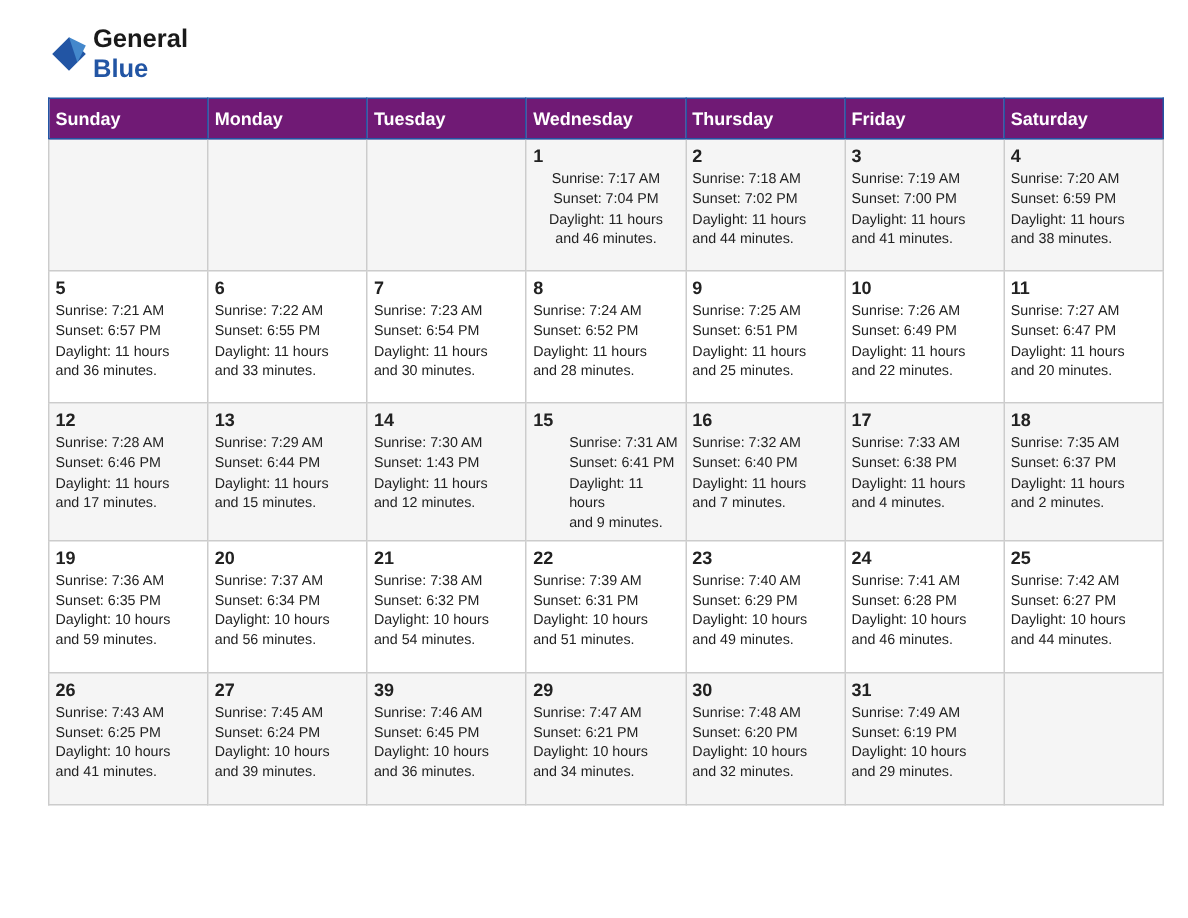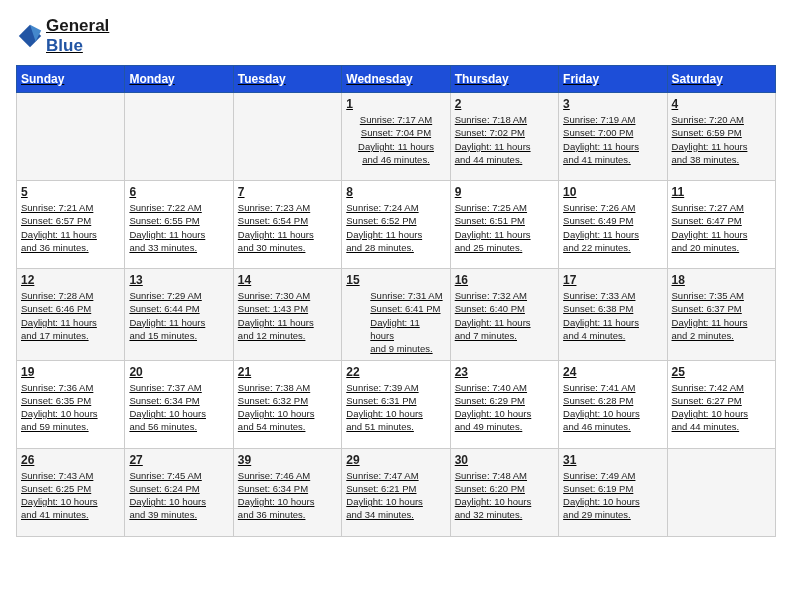--- a/index.html
+++ b/index.html
@@ -4,22 +4,21 @@
   <style>
     * { box-sizing: border-box; margin: 0; padding: 0; }
     body {
       font-family: Arial, sans-serif;
       background: #fff;
       width: 792px;
       min-height: 612px;
     }
     .container {
       width: 792px;
-      padding: 16px 16px 8px 16px;
-      text-decoration: underline;
+      padding: 16px 16px 8px 32px;
     }
     .header {
       display: flex;
       align-items: flex-start;
       justify-content: space-between;
       margin-bottom: 10px;
     }
     .logo {
       display: flex;
       align-items: center;
@@ -42,21 +41,21 @@
       font-size: 14px;
       color: #444;
       margin-top: 2px;
     }
     table {
       width: 100%;
       border-collapse: collapse;
       table-layout: fixed;
     }
     thead tr th {
-      background-color: #1d4ed8;
+      background-color: #701a75;
       color: #fff;
       font-size: 12px;
       font-weight: bold;
       padding: 6px 4px;
       text-align: left;
       border: 1px solid #2255a4;
     }
     tbody tr td {
       border: 1px solid #ccc;
       vertical-align: top;
@@ -318,21 +317,21 @@
           <td>
             <span class="day-number">27</span>
             <div class="day-info" style="white-space: pre-line;">Sunrise: 7:45 AM
 Sunset: 6:24 PM
 Daylight: 10 hours
 and 39 minutes.</div>
           </td>
           <td>
             <span class="day-number">39</span>
             <div class="day-info" style="white-space: pre-line;">Sunrise: 7:46 AM
-Sunset: 6:34 PM
+Sunset: 6:45 PM
 Daylight: 10 hours
 and 36 minutes.</div>
           </td>
           <td>
             <span class="day-number">29</span>
             <div class="day-info" style="white-space: pre-line;">Sunrise: 7:47 AM
 Sunset: 6:21 PM
 Daylight: 10 hours
 and 34 minutes.</div>
           </td>

